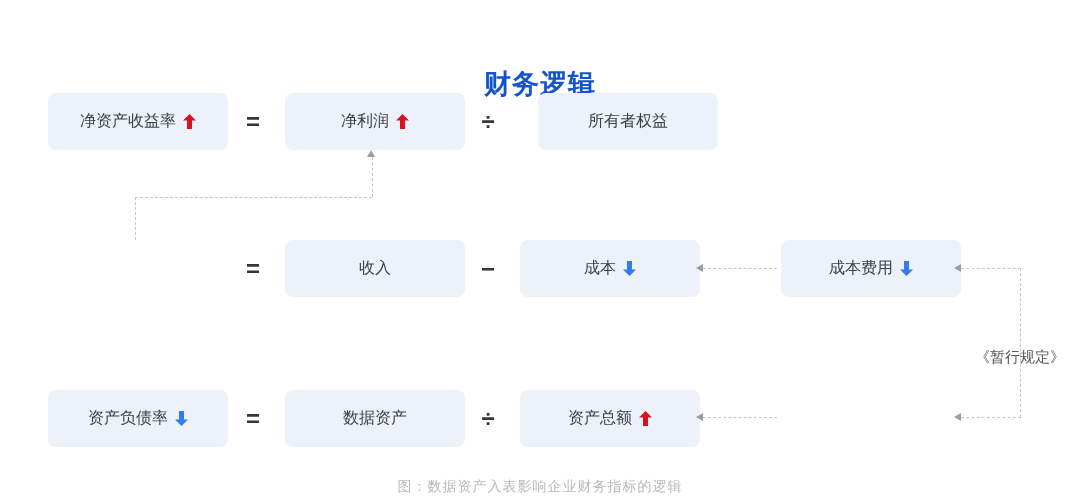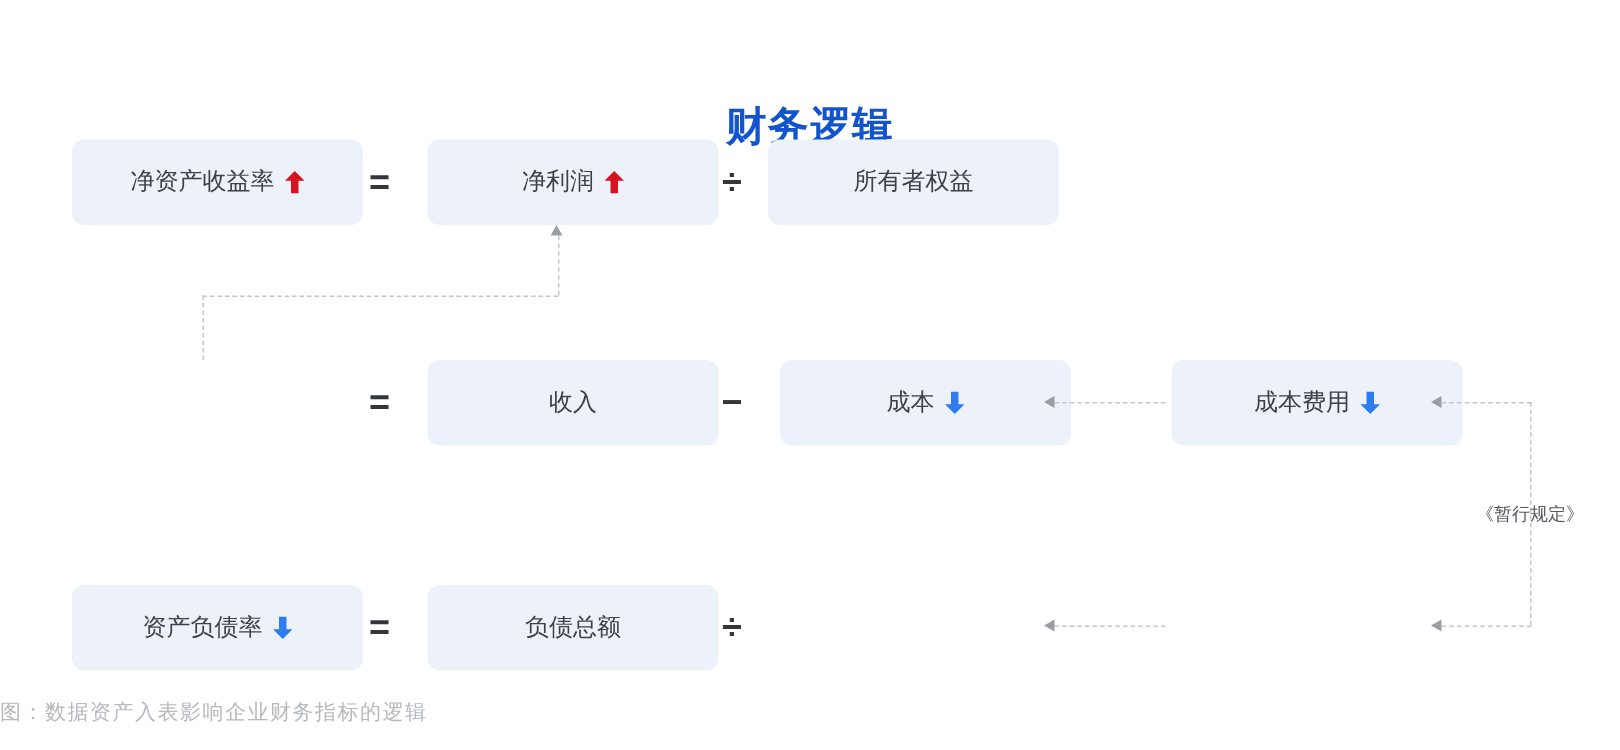--- a/index.html
+++ b/index.html
@@ -5,21 +5,21 @@
   html,body{margin:0;padding:0;background:#ffffff;}
   .canvas{
     position:relative;width:1080px;height:500px;background:#ffffff;
     font-family:"Liberation Sans","DejaVu Sans",sans-serif;overflow:hidden;
   }
   .title{
     position:absolute;top:28px;left:0;width:100%;text-align:center;
     font-size:27px;font-weight:800;color:#1254cd;letter-spacing:1px;margin-top:38px;
   }
   .box{
-    position:absolute;width:194px;height:57px;background:#edf1fa;border-radius:8px;
+    position:absolute;width:180px;height:57px;background:#edf1fa;border-radius:8px;
     display:flex;align-items:center;justify-content:center;gap:7px;
   }
   .box-label{font-size:16px;color:#3d4147;white-space:nowrap;}
   .arrow-icon{display:block;}
   .arrow-icon.up polygon{fill:#d9121f;}
   .arrow-icon.down polygon{fill:#2e7cf0;}
   .op{
     position:absolute;width:40px;height:57px;display:flex;align-items:center;justify-content:center;
     font-size:24px;font-weight:700;color:#33363c;
   }
@@ -29,25 +29,25 @@
     position:absolute;width:0;height:0;
     border-top:4.5px solid transparent;border-bottom:4.5px solid transparent;
     border-right:7px solid #9a9da3;
   }
   .tri-up{
     position:absolute;width:0;height:0;
     border-left:4.5px solid transparent;border-right:4.5px solid transparent;
     border-bottom:7px solid #9a9da3;
   }
   .annotation{
-    position:absolute;left:1020px;top:343px;transform:translate(-50%,-50%);
-    font-size:12px;color:#55585e;white-space:nowrap;
+    position:absolute;left:1020px;top:357px;transform:translate(-50%,-50%);
+    font-size:15px;color:#55585e;white-space:nowrap;
   }
   .caption{
-    position:absolute;top:466px;left:0;width:100%;text-align:left;
+    position:absolute;top:478px;left:0;width:100%;text-align:center;
     font-size:14px;color:#b5b8bd;letter-spacing:1px;
   }
 </style>
 </head>
 <body>
 
 <div class="canvas">
 
   <div class="title">财务逻辑</div>
 
@@ -58,21 +58,21 @@
       </svg>
   </div>
   <div class="op" style="left:233px;top:93px">=</div>
   <div class="box" style="left:285px;top:93px">
     <span class="box-label">净利润</span>
     <svg class="arrow-icon up" width="13" height="15" viewBox="0 0 13 15">
         <polygon points="6.5,0 13,6.5 9,6.5 9,15 4,15 4,6.5 0,6.5"></polygon>
       </svg>
   </div>
   <div class="op" style="left:468px;top:93px">÷</div>
-  <div class="box" style="left:512px;top:93px">
+  <div class="box" style="left:538px;top:93px">
     <span class="box-label">所有者权益</span>
   </div>
 
   <div class="op" style="left:233px;top:240px">=</div>
   <div class="box" style="left:285px;top:240px">
     <span class="box-label">收入</span>
   </div>
   <div class="op" style="left:468px;top:240px">−</div>
   <div class="box" style="left:781px;top:240px">
     <span class="box-label">成本费用</span>
@@ -88,23 +88,29 @@
   </div>
 
   <div class="box" style="left:48px;top:390px">
     <span class="box-label">资产负债率</span>
     <svg class="arrow-icon down" width="13" height="15" viewBox="0 0 13 15">
         <polygon points="6.5,15 13,8.5 9,8.5 9,0 4,0 4,8.5 0,8.5"></polygon>
       </svg>
   </div>
   <div class="op" style="left:233px;top:390px">=</div>
   <div class="box" style="left:285px;top:390px">
-    <span class="box-label">负债总额</span>
+    <span class="box-label">数据资产</span>
   </div>
   <div class="op" style="left:468px;top:390px">÷</div>
+  <div class="box" style="left:520px;top:390px">
+    <span class="box-label">资产总额</span>
+    <svg class="arrow-icon up" width="13" height="15" viewBox="0 0 13 15">
+        <polygon points="6.5,0 13,6.5 9,6.5 9,15 4,15 4,6.5 0,6.5"></polygon>
+      </svg>
+  </div>
 
   <div class="dash-v" style="left:135px;top:197px;height:43px"></div>
   <div class="dash-h" style="left:135px;top:197px;width:237px"></div>
   <div class="dash-v" style="left:372px;top:157px;height:40px"></div>
   <div class="tri-up" style="left:367px;top:150px"></div>
 
   <div class="dash-h" style="left:703px;top:268px;width:74px"></div>
   <div class="tri-left" style="left:696px;top:264px"></div>
 
   <div class="dash-h" style="left:703px;top:417px;width:74px"></div>

